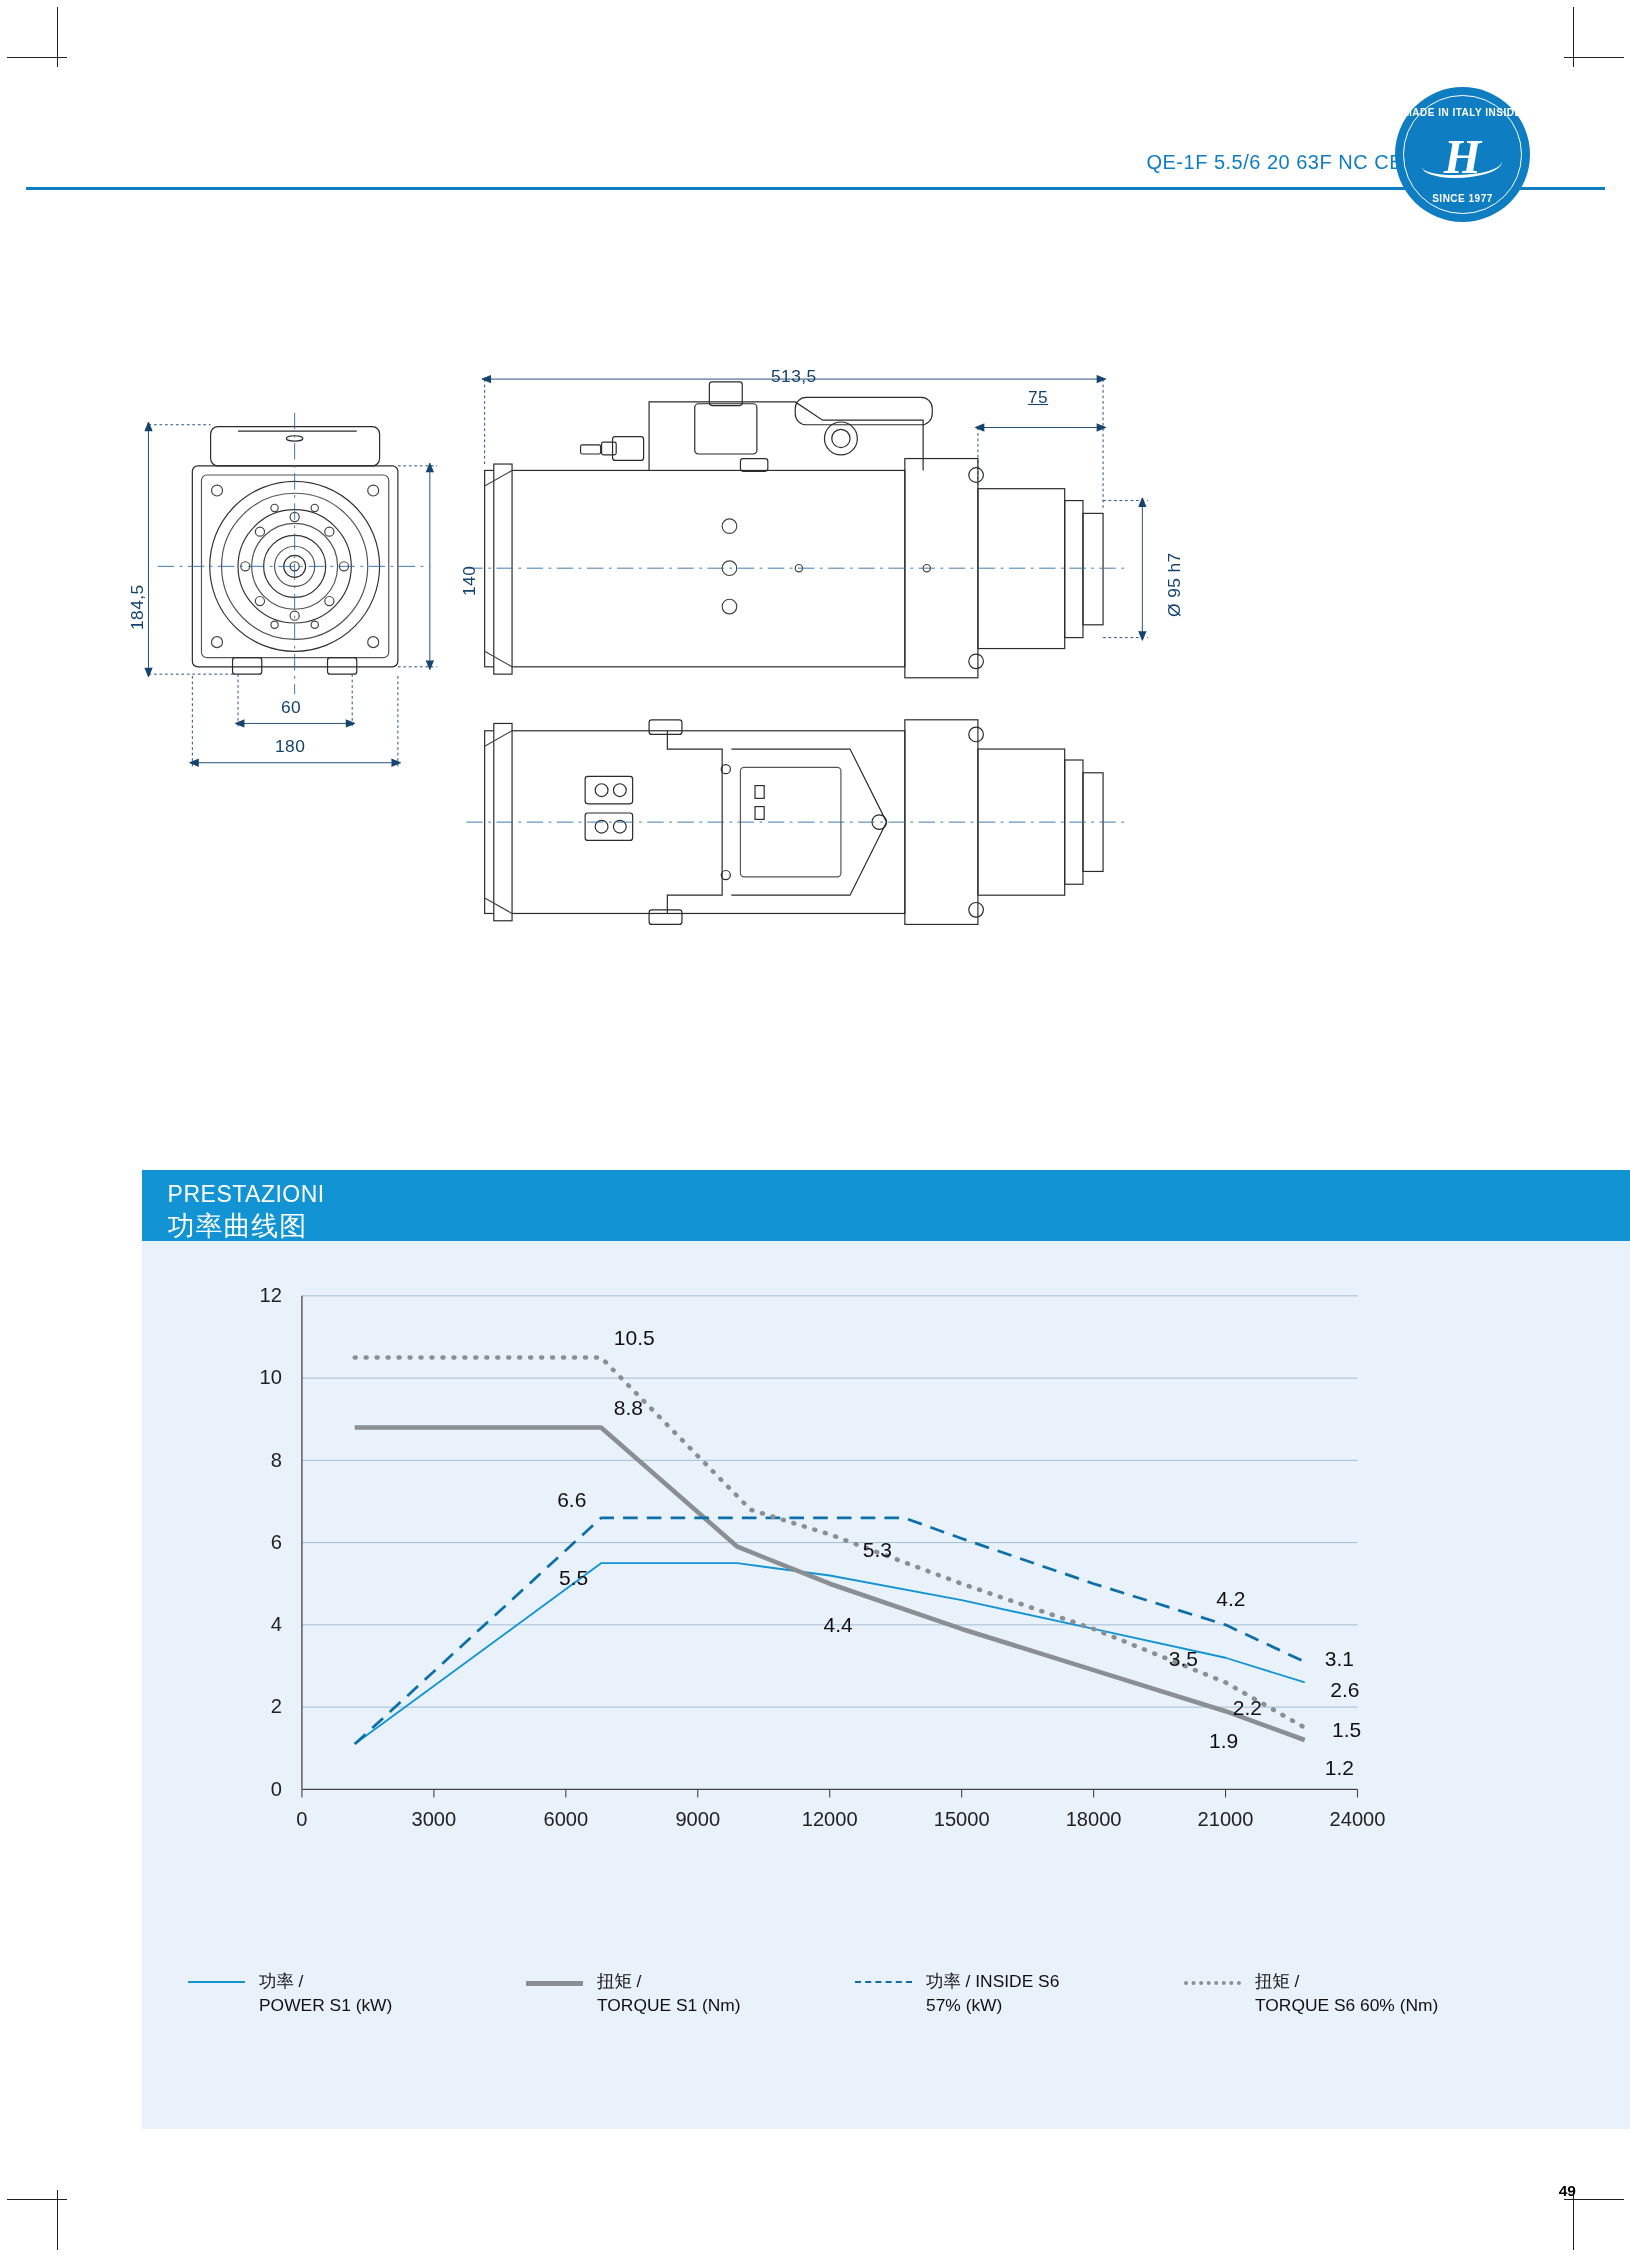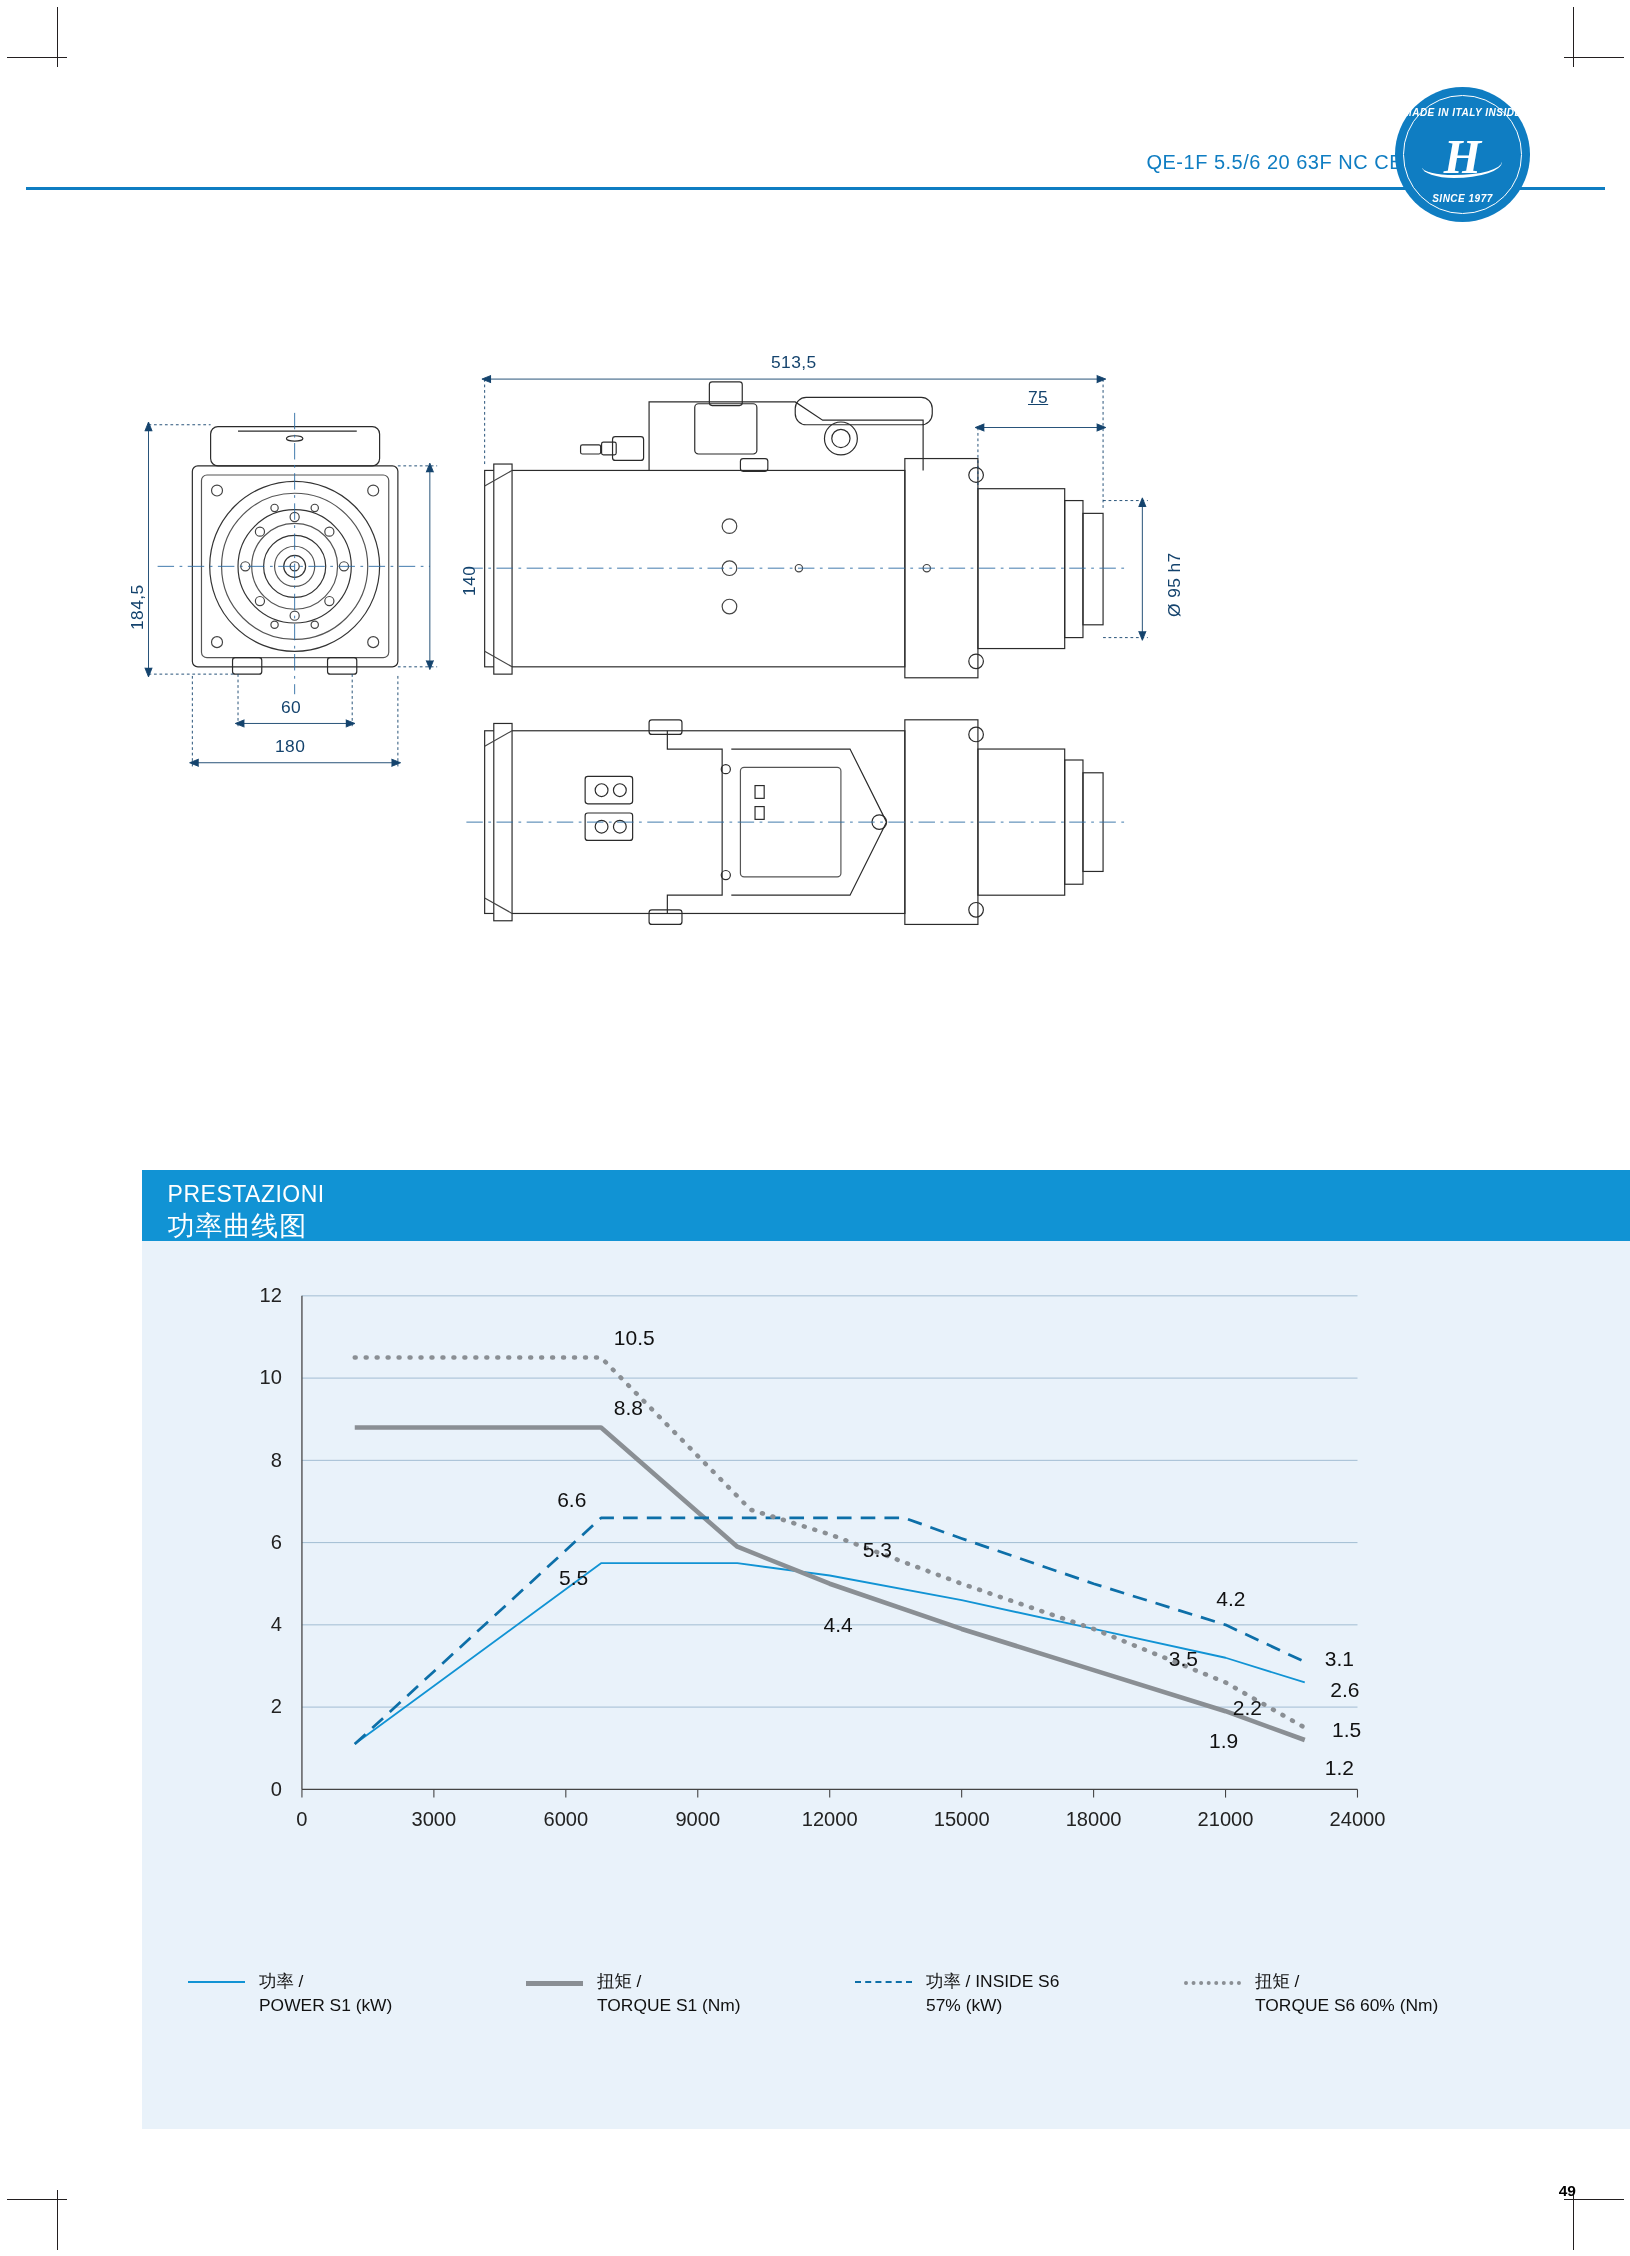--- a/index.html
+++ b/index.html
@@ -28,21 +28,21 @@
     background:#0f7dc2;color:#fff;
   }
   .badge .inner-ring{
     position:absolute;inset:8.2px;border:1.8px solid #ffffff;border-radius:50%;
   }
   .badge .hletter{
     position:absolute;left:0;right:0;top:42px;text-align:center;
     font-size:48px;font-weight:700;font-style:italic;font-family:"Liberation Serif",serif;
   }
   .badge .top-txt,.badge .bot-txt{
-    position:absolute;left:0;right:0;text-align:center;font-size:10px;font-weight:700;letter-spacing:0.5px;font-style:italic;
+    position:absolute;left:0;right:0;text-align:center;font-size:10px;font-weight:700;letter-spacing:0.5px;
   }
   .badge .top-txt{top:20px;}
   .badge .bot-txt{bottom:18.3px;}
   .badge .swoosh{
     position:absolute;left:27.4px;top:64px;width:80px;height:24px;border-bottom:3.7px solid #fff;border-radius:0 0 60% 40%;
   }
 
   
   .draw{position:absolute;}
   .dim-text{position:absolute;font-size:17.4px;color:#14436d;letter-spacing:0.4px;}
@@ -233,21 +233,21 @@
           <line x1="1097" y1="168" x2="1146" y2="168" stroke-dasharray="3 3"></line>
           <line x1="1097" y1="318" x2="1146" y2="318" stroke-dasharray="3 3"></line>
         </g>
       </g>
     </svg>
 
     <div class="dim-text vert" style="left:25.6px;top:283px;">184,5</div>
     <div class="dim-text vert" style="left:358px;top:249px;">140</div>
     <div class="dim-text" style="left:180px;top:350px;">60</div>
     <div class="dim-text" style="left:174px;top:389px;">180</div>
-    <div class="dim-text" style="left:670px;top:5px;">513,5</div>
+    <div class="dim-text" style="left:670px;top:19px;">513,5</div>
     <div class="dim-text" style="left:927px;top:40px;text-decoration:underline;">75</div>
     <div class="dim-text vert" style="left:1063px;top:270px;">Ø 95 h7</div>
   </div>
 
   <div class="perf-panel">
     <div class="perf-head">
       <div class="t1">PRESTAZIONI</div>
       <div class="t2">功率曲线图</div>
     </div>
 

